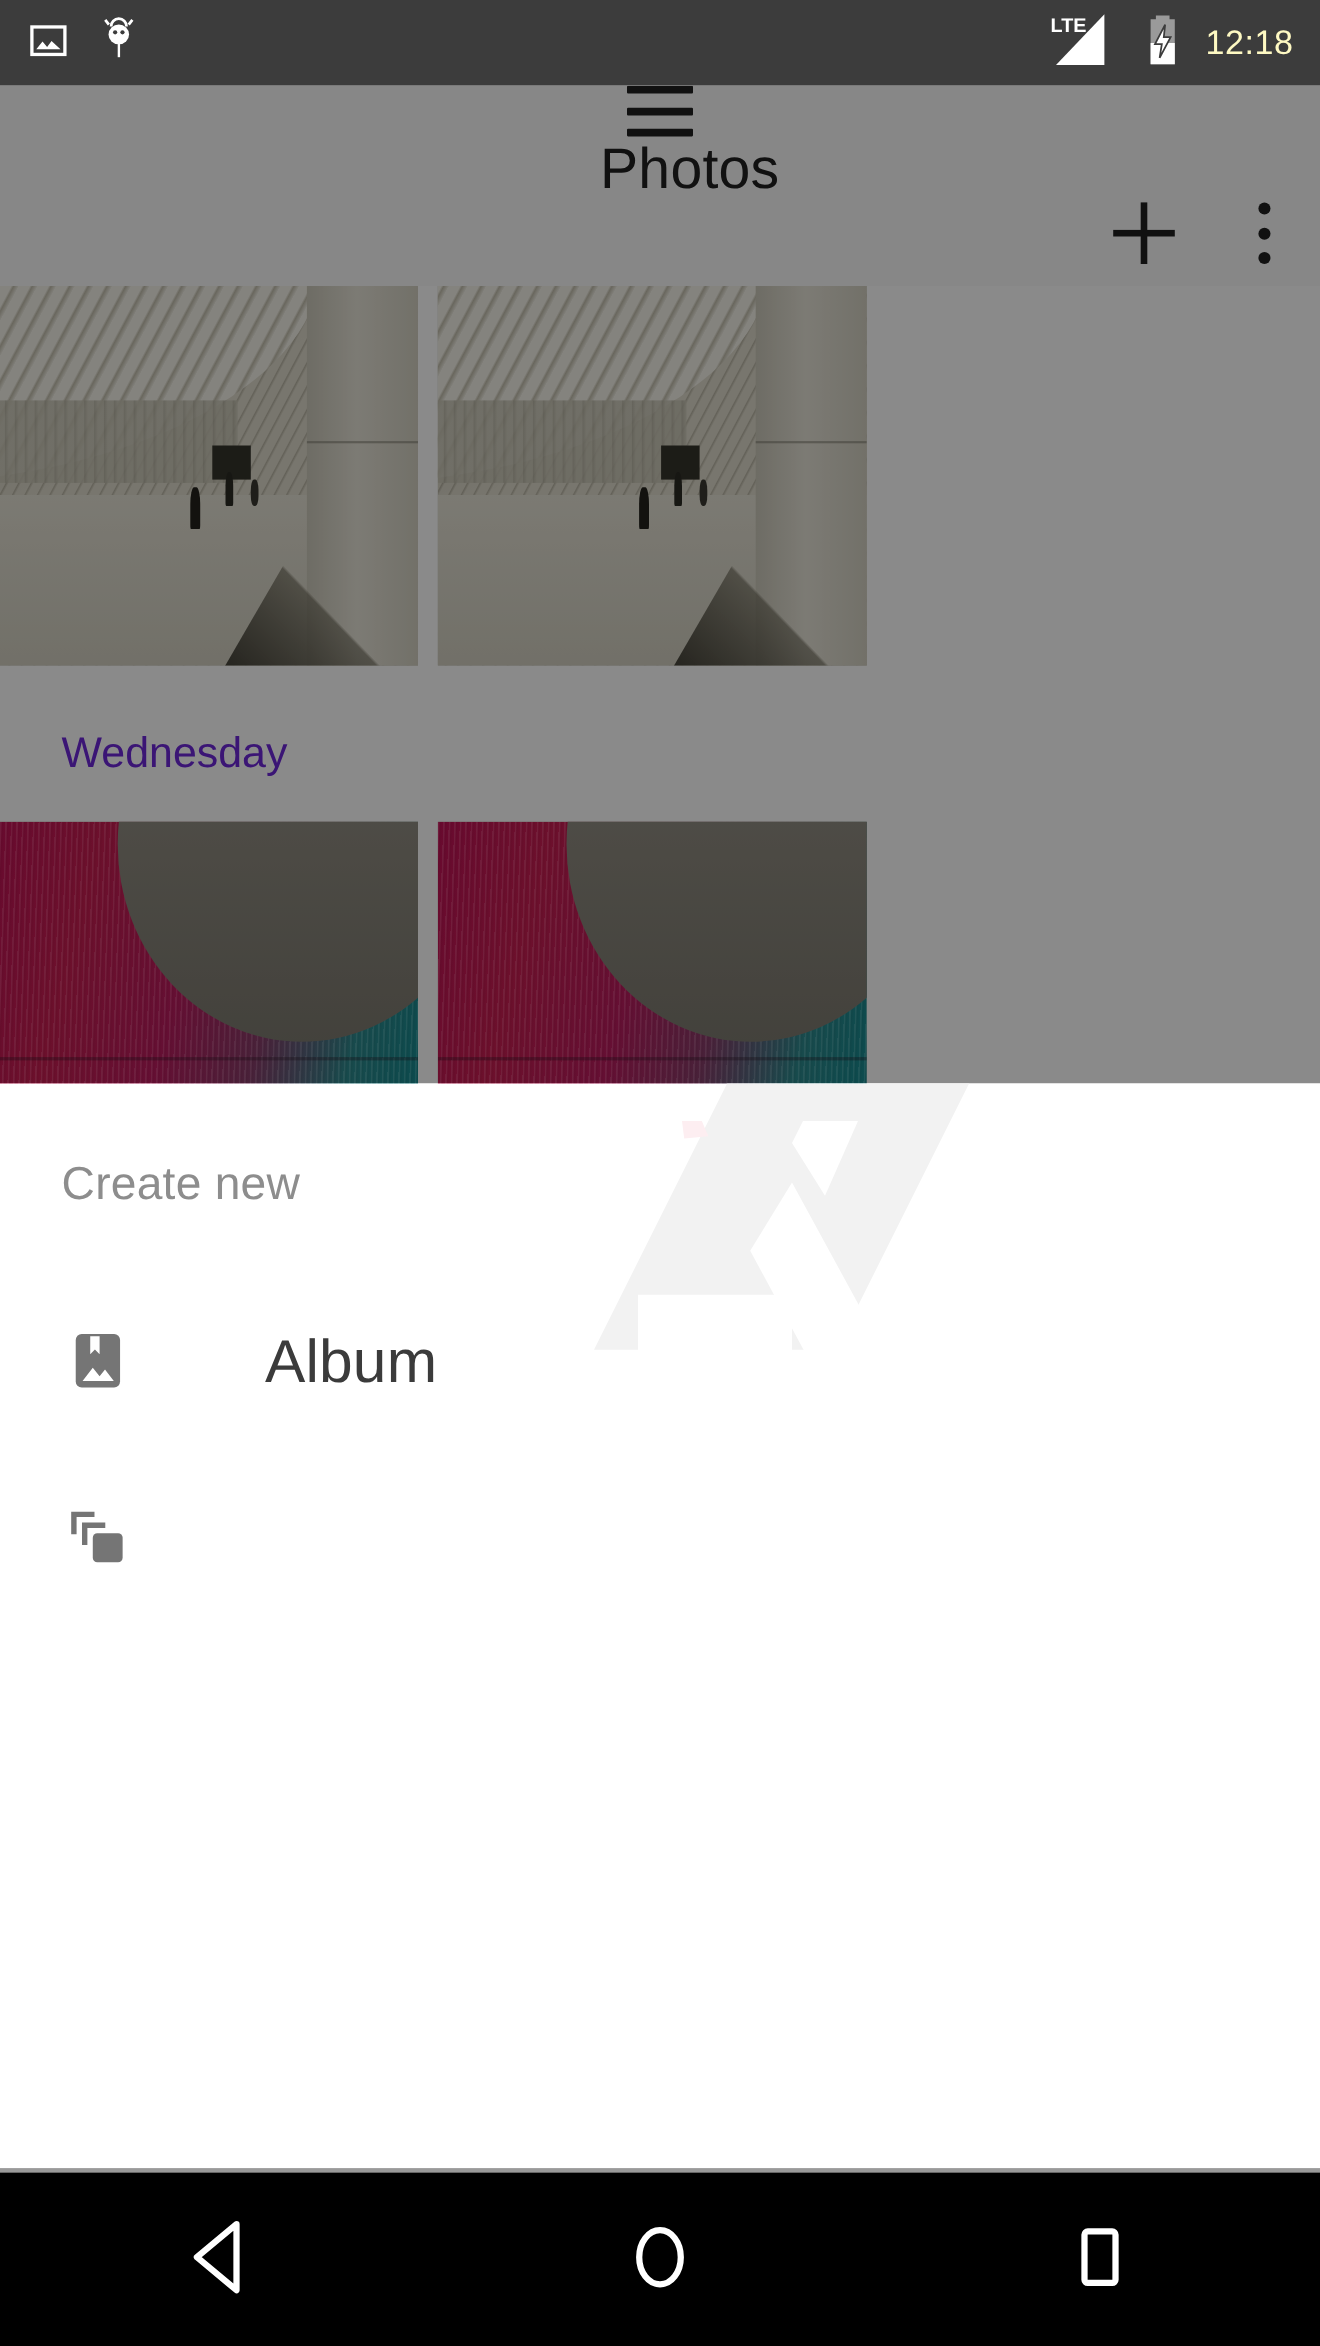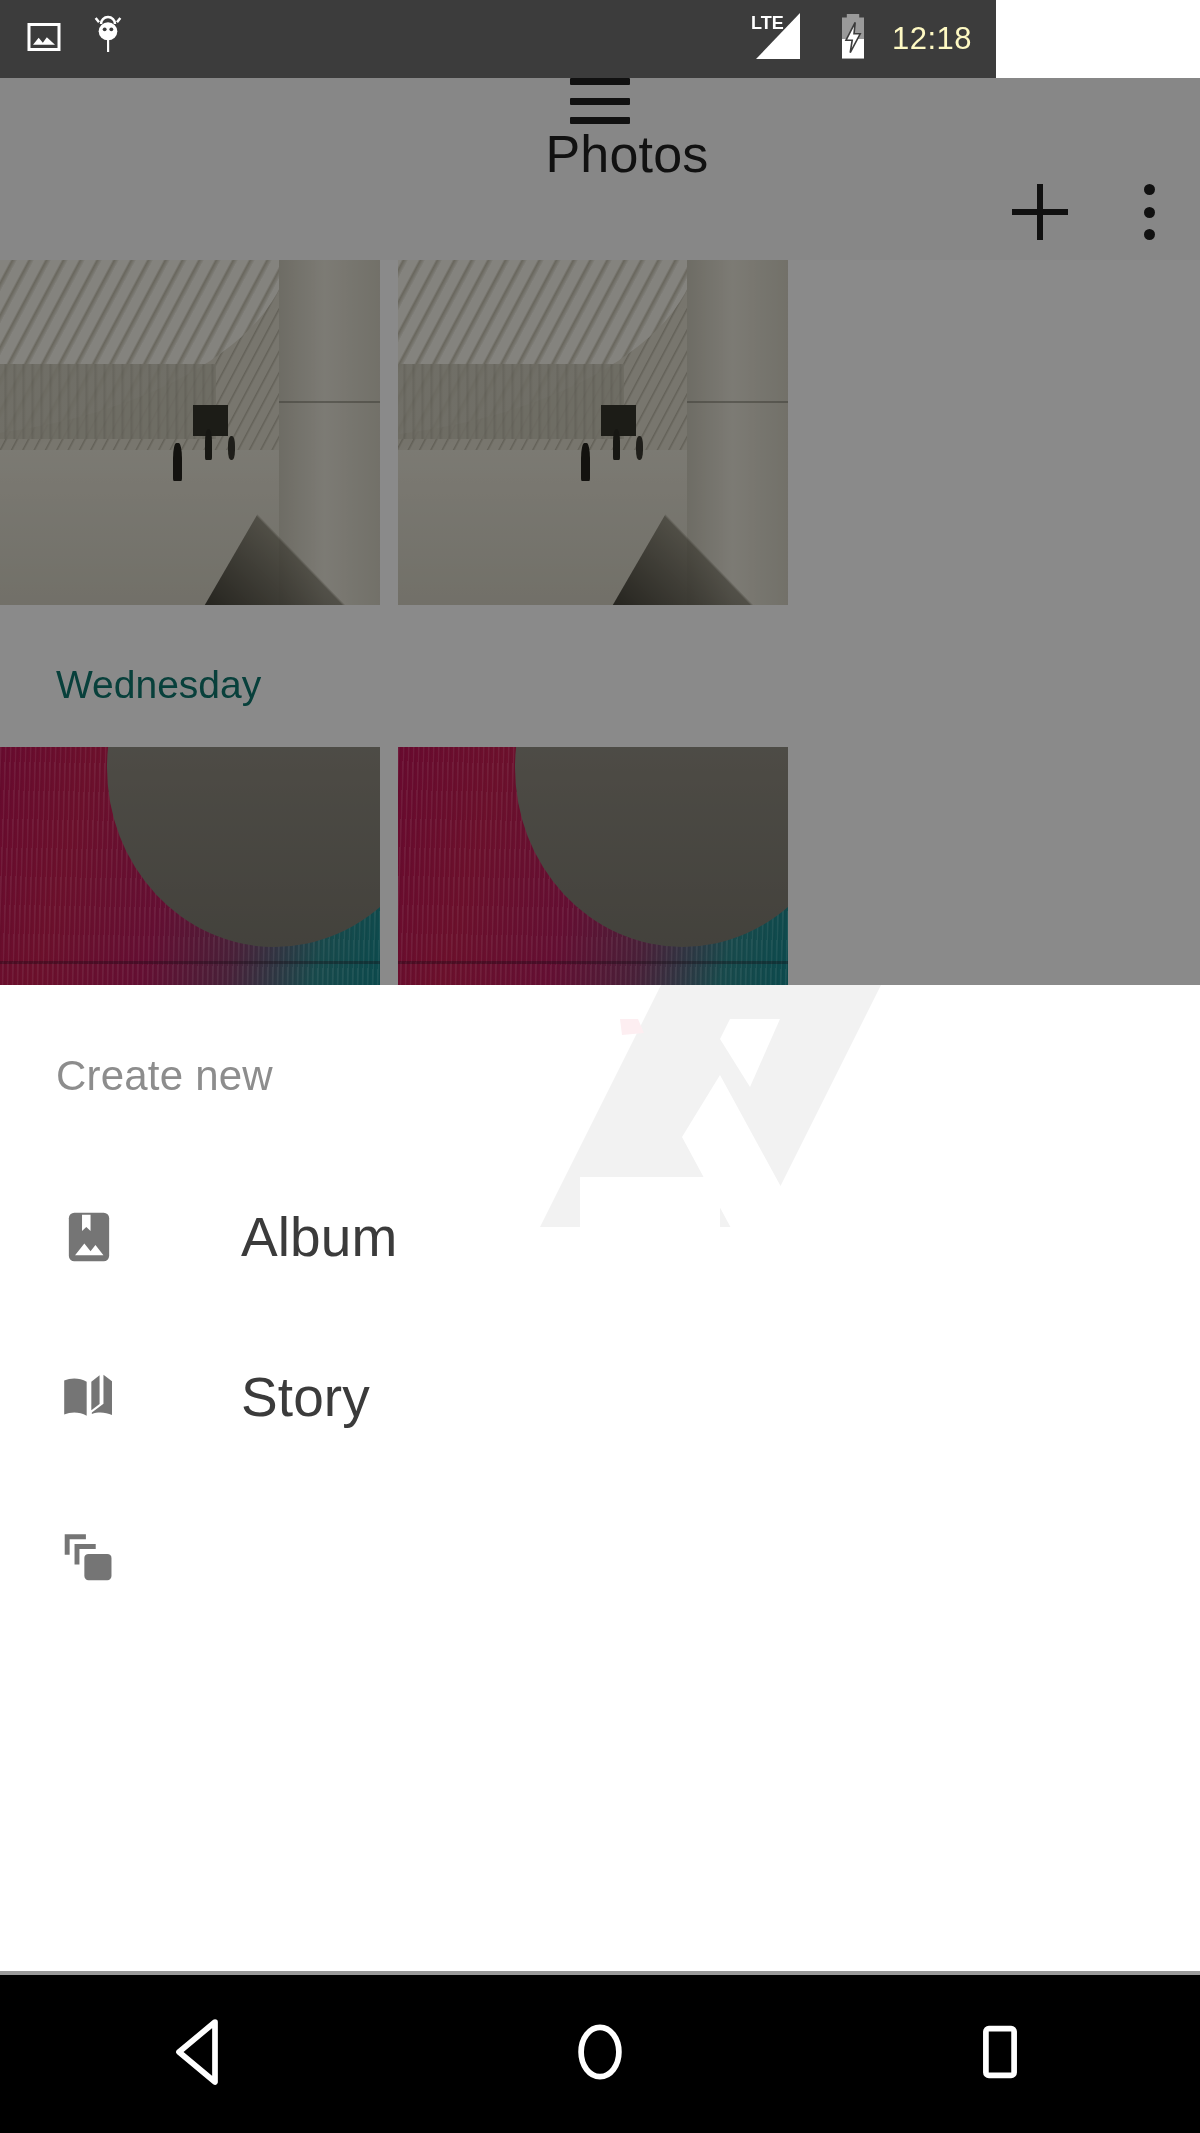--- a/index.html
+++ b/index.html
@@ -5,21 +5,21 @@
   html,body{margin:0;padding:0;background:#000;}
   body{
     width:1200px;height:2133px;position:relative;overflow:hidden;
     font-family:"Liberation Sans","DejaVu Sans",sans-serif;
     -webkit-font-smoothing:antialiased;
   }
   .screen{position:absolute;inset:0;background:#fff;}
 
   
   .statusbar{
-    position:absolute;left:0;top:0;width:996px;height:78px;
+    position:absolute;left:0;top:0;width:1200px;height:78px;
     background:#3c3c3c;display:flex;align-items:center;
     padding:0 24px;box-sizing:border-box;
   }
   .sb-left{display:flex;align-items:center;gap:24px;}
   .sb-right{margin-left:auto;display:flex;align-items:center;gap:22px;}
   .sb-clock{color:#fef9c3;font-size:31px;letter-spacing:0.5px;font-weight:400;}
 
   
   .appcontent{position:absolute;left:0;top:78px;width:1200px;height:1907px;background:#fff;overflow:hidden;}
   .toolbar{
@@ -34,21 +34,21 @@
   .plus::before,.plus::after{content:"";position:absolute;background:#212121;}
   .plus::before{left:0;top:25px;width:56px;height:6px;}
   .plus::after{top:0;left:25px;height:56px;width:6px;}
   .kebab{width:12px;height:56px;display:flex;flex-direction:column;justify-content:space-between;}
   .kebab i{display:block;width:11px;height:11px;border-radius:50%;background:#212121;}
 
   .grid{position:absolute;left:0;top:182px;width:1200px;}
   .row{display:flex;gap:18px;padding:0 0 0 0;}
   .cell{width:390px;height:345px;overflow:hidden;position:relative;background:#cfcfc8;}
   .cell.first{margin-left:-10px;}
-  .daylabel{font-size:39px;color:#0f766e;padding:58px 0 40px 56px;font-weight:400;}
+  .daylabel{font-size:39px;color:#6d28d9;padding:58px 0 40px 56px;font-weight:400;}
 
   
   .photoA{
     position:absolute;inset:0;
     background:
       linear-gradient(150deg,rgba(0,0,0,0.18) 0%,rgba(0,0,0,0) 38%),
       repeating-linear-gradient(118deg,#dedacb 0px,#dedacb 7px,#b8b4a4 8px,#dedacb 10px),
       linear-gradient(180deg,#e8e5d9 0%,#d9d6c9 52%,#cfccbe 100%);
   }
   .photoA .ceil{
@@ -259,30 +259,20 @@
           <svg width="62" height="62" viewBox="0 0 24 24">
             <rect x="4.2" y="2.6" width="15.6" height="18.8" rx="2.1" fill="#757575"></rect>
             <path d="M9.3 3.4h3.3v6.3l-1.65-1.6-1.65 1.6z" fill="#fff"></path>
             <path d="M6.6 19.1l3.6-4.6 2.4 3 1.9-2.4 3.1 4z" fill="#fff"></path>
           </svg>
         </span>
         <span class="mi-label">Album</span>
       </div>
 
 
-      <div class="mi">
-        <span class="mi-icon">
-          <svg width="62" height="62" viewBox="0 0 24 24">
-            <path d="M2.4 5.6c2.6-1.1 6-1.1 8.7.5v13.2c-2.7-1.6-6.1-1.6-8.7-.5z" fill="#757575"></path>
-            <path d="M12.9 6.1l3.2-2.5v11.1l-3.2 2.4z" fill="#757575"></path>
-            <path d="M17.6 3.4l3.3 2.5v13.1c-2.4-1.1-5.3-1.3-7.8-.4V18l4.5-3.4z" fill="#757575"></path>
-          </svg>
-        </span>
-        <span class="mi-label">Story</span>
-      </div>
 
       <div class="mi">
         <span class="mi-icon">
           <svg width="62" height="62" viewBox="0 0 24 24">
             <path d="M2.6 3.2h8.2v1.9H4.5v6h-1.9z" fill="#757575"></path>
             <path d="M6.4 7h8.2v1.9H8.3v6H6.4z" fill="#757575"></path>
             <rect x="10.2" y="10.8" width="10.5" height="10.2" rx="1.6" fill="#757575"></rect>
           </svg>
         </span>
       </div>

